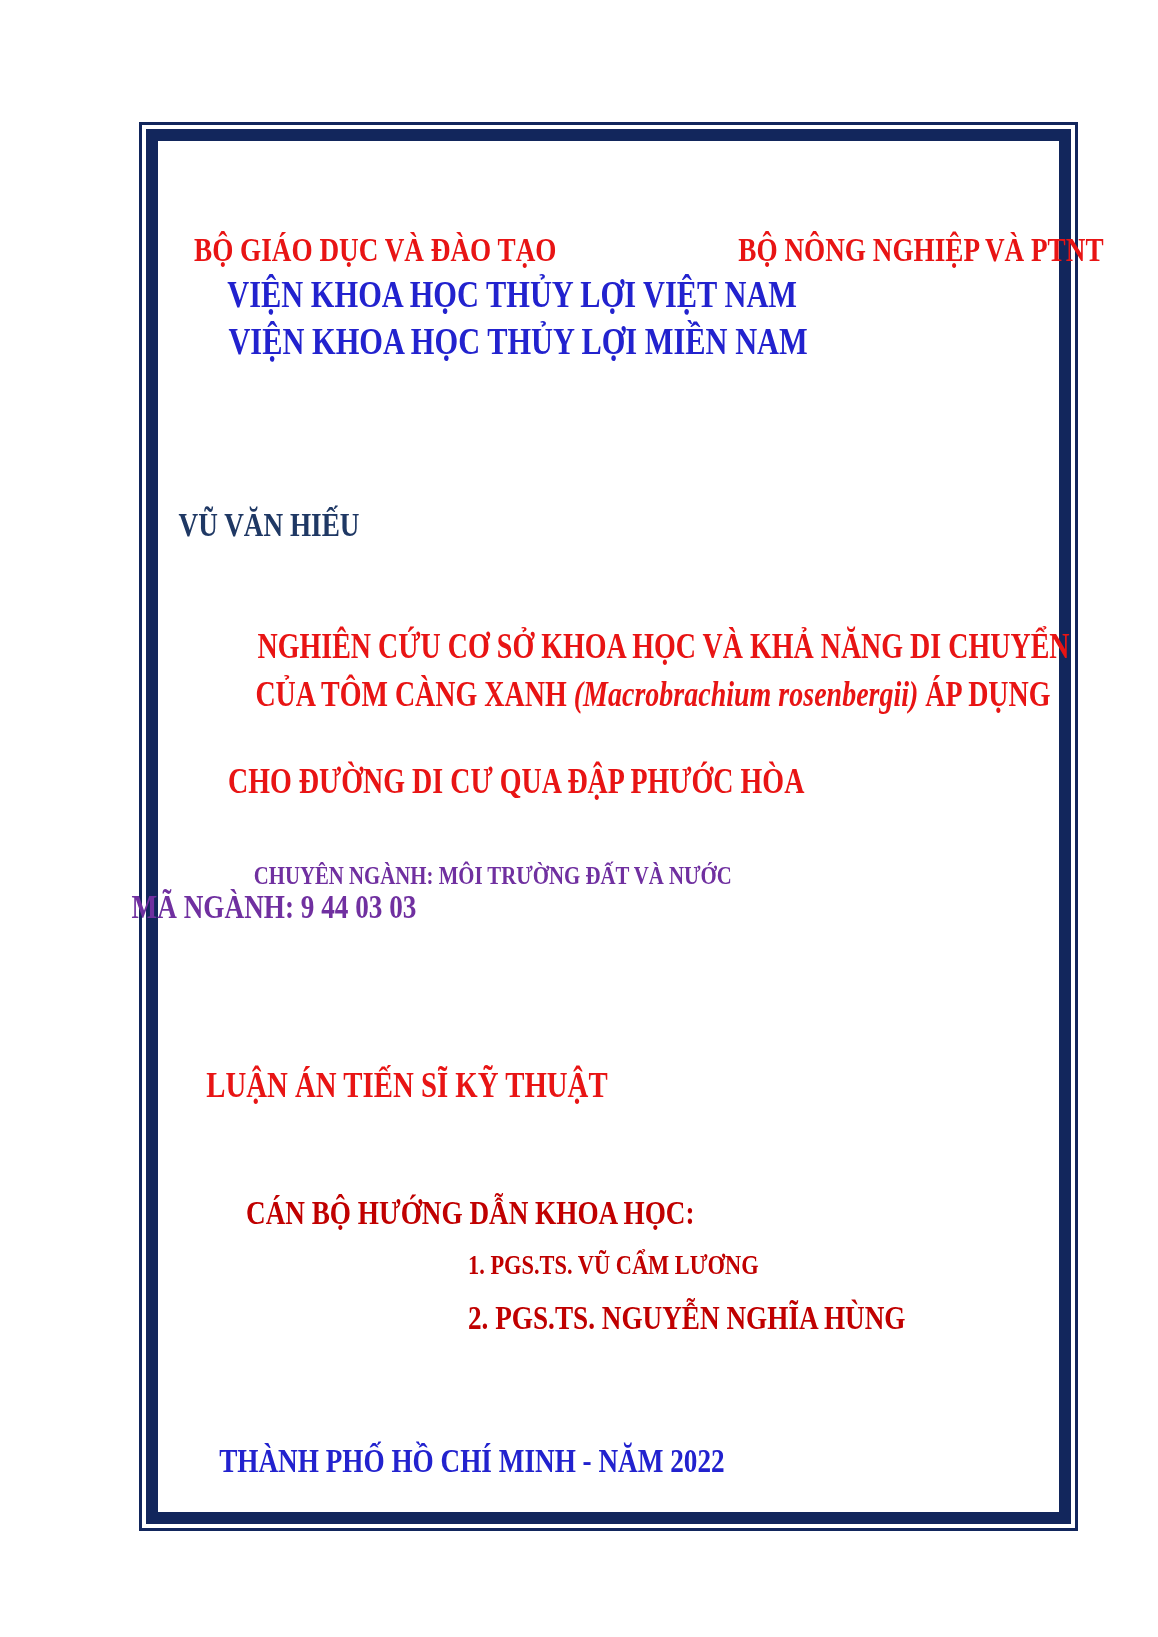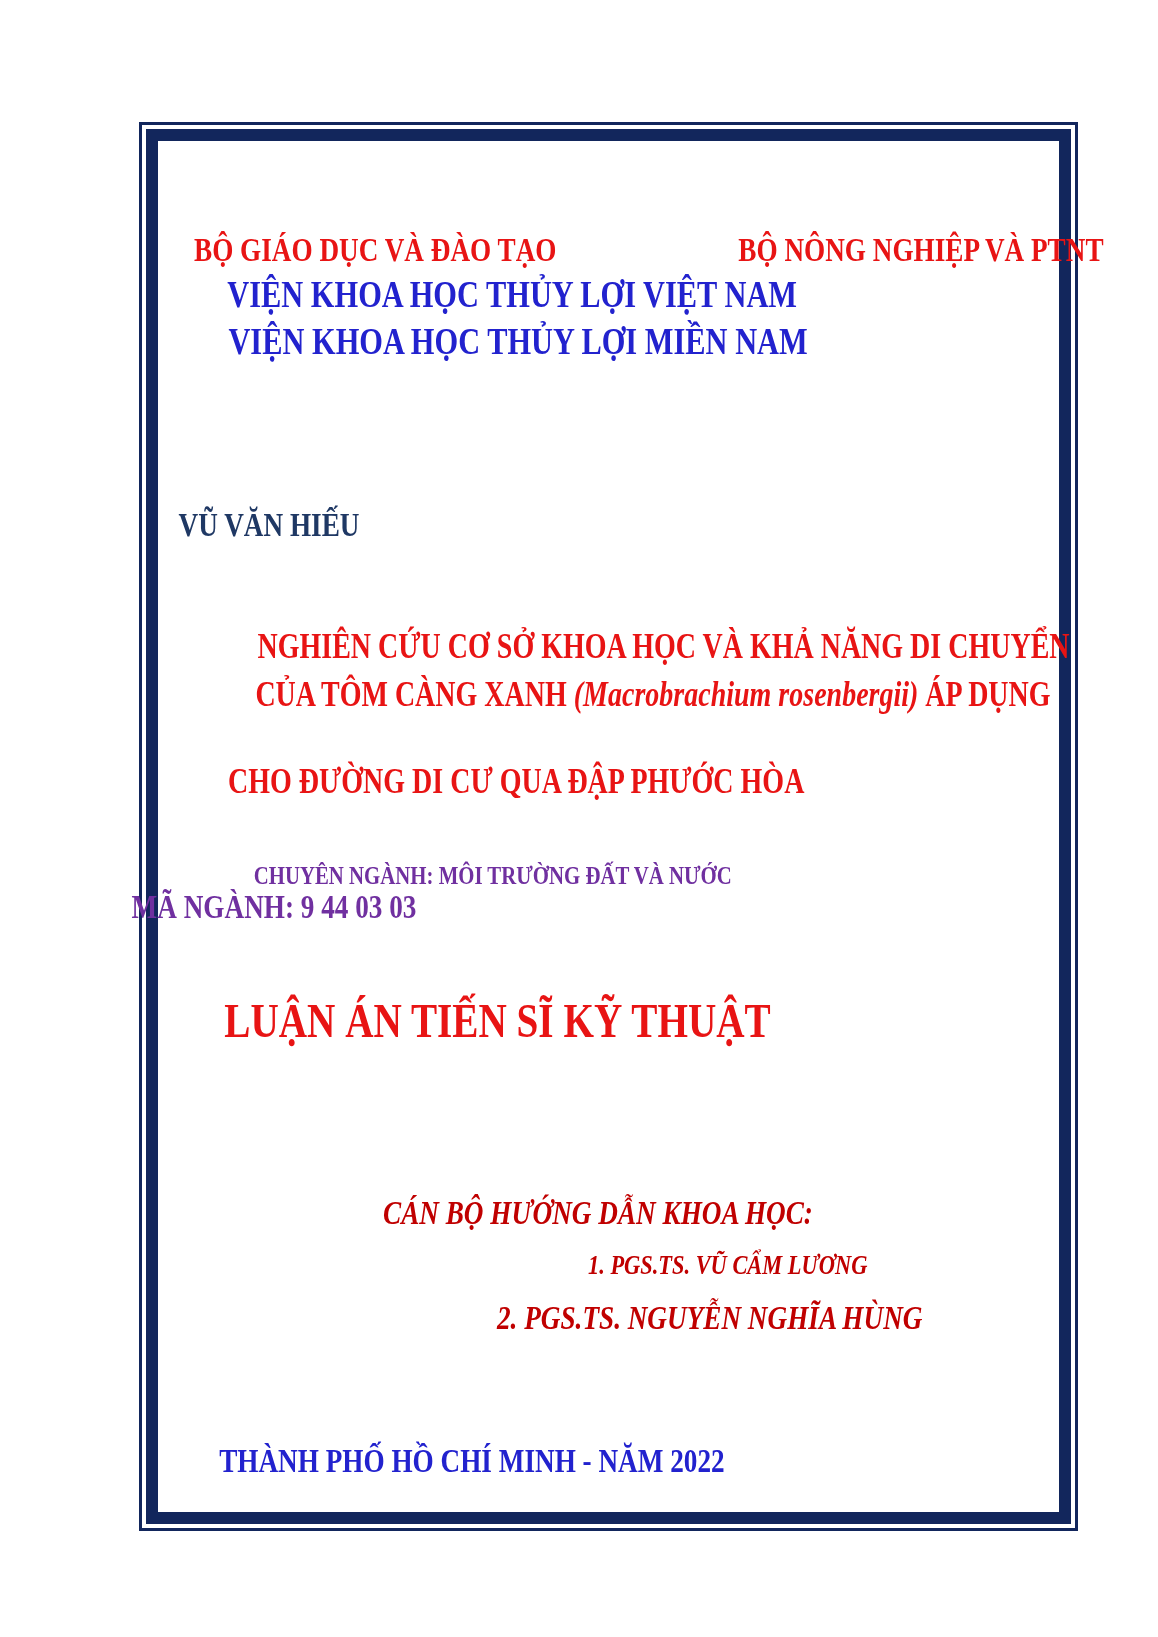--- a/index.html
+++ b/index.html
@@ -40,21 +40,21 @@
     text-align: left;
     font-weight: bold;
     white-space: nowrap;
     line-height: 1.2;
   }
   .line .txt {
     display: inline-block;
     transform: scaleX(0.80);
     transform-origin: center;
   }
-  .line.align-left { text-align: center; font-style: italic; }
+  .line.align-left { text-align: left; }
   .line.align-left .txt { transform-origin: left center; }
 
   
   .header-row {
     position: absolute;
     left: 156px;
     top: 198px;
     width: 901px;
     box-sizing: border-box;
     display: flex;
@@ -77,21 +77,21 @@
   .author-line      { top: 505px; font-size: 34px; color: var(--navy-text); }
   .title-line       { font-size: 35px; color: var(--bright-red); }
   .title-1          { top: 626px; }
   .title-2          { top: 674px; }
   .title-3          { top: 721px; margin-top: 40px; }
   .title-line .species { font-style: italic; }
   .major-line       { top: 860px; font-size: 26px; color: var(--purple); }
   .major-line .txt  { position: relative; left: 38px; }
   .code-line        { top: 887px; font-size: 34px; color: var(--purple); }
   .code-line .txt   { position: relative; left: -60px; }
-  .thesis-type-line { top: 992px; font-size: 49px; color: var(--bright-red); }
+  .thesis-type-line { top: 1064px; font-size: 36px; color: var(--bright-red); }
   .supervisor-head  { top: 1193px; font-size: 34px; color: var(--dark-red); padding-left: 90px; }
   .supervisor-1     { top: 1248px; font-size: 28px; color: var(--dark-red); padding-left: 312px; }
   .supervisor-2     { top: 1298px; font-size: 34px; color: var(--dark-red); padding-left: 312px; }
   .city-year-line   { top: 1441px; font-size: 34px; color: var(--bright-blue); }
 </style>
 </head>
 <body>
 
 <div class="frame-outer">
   <div class="frame-inner"></div>

